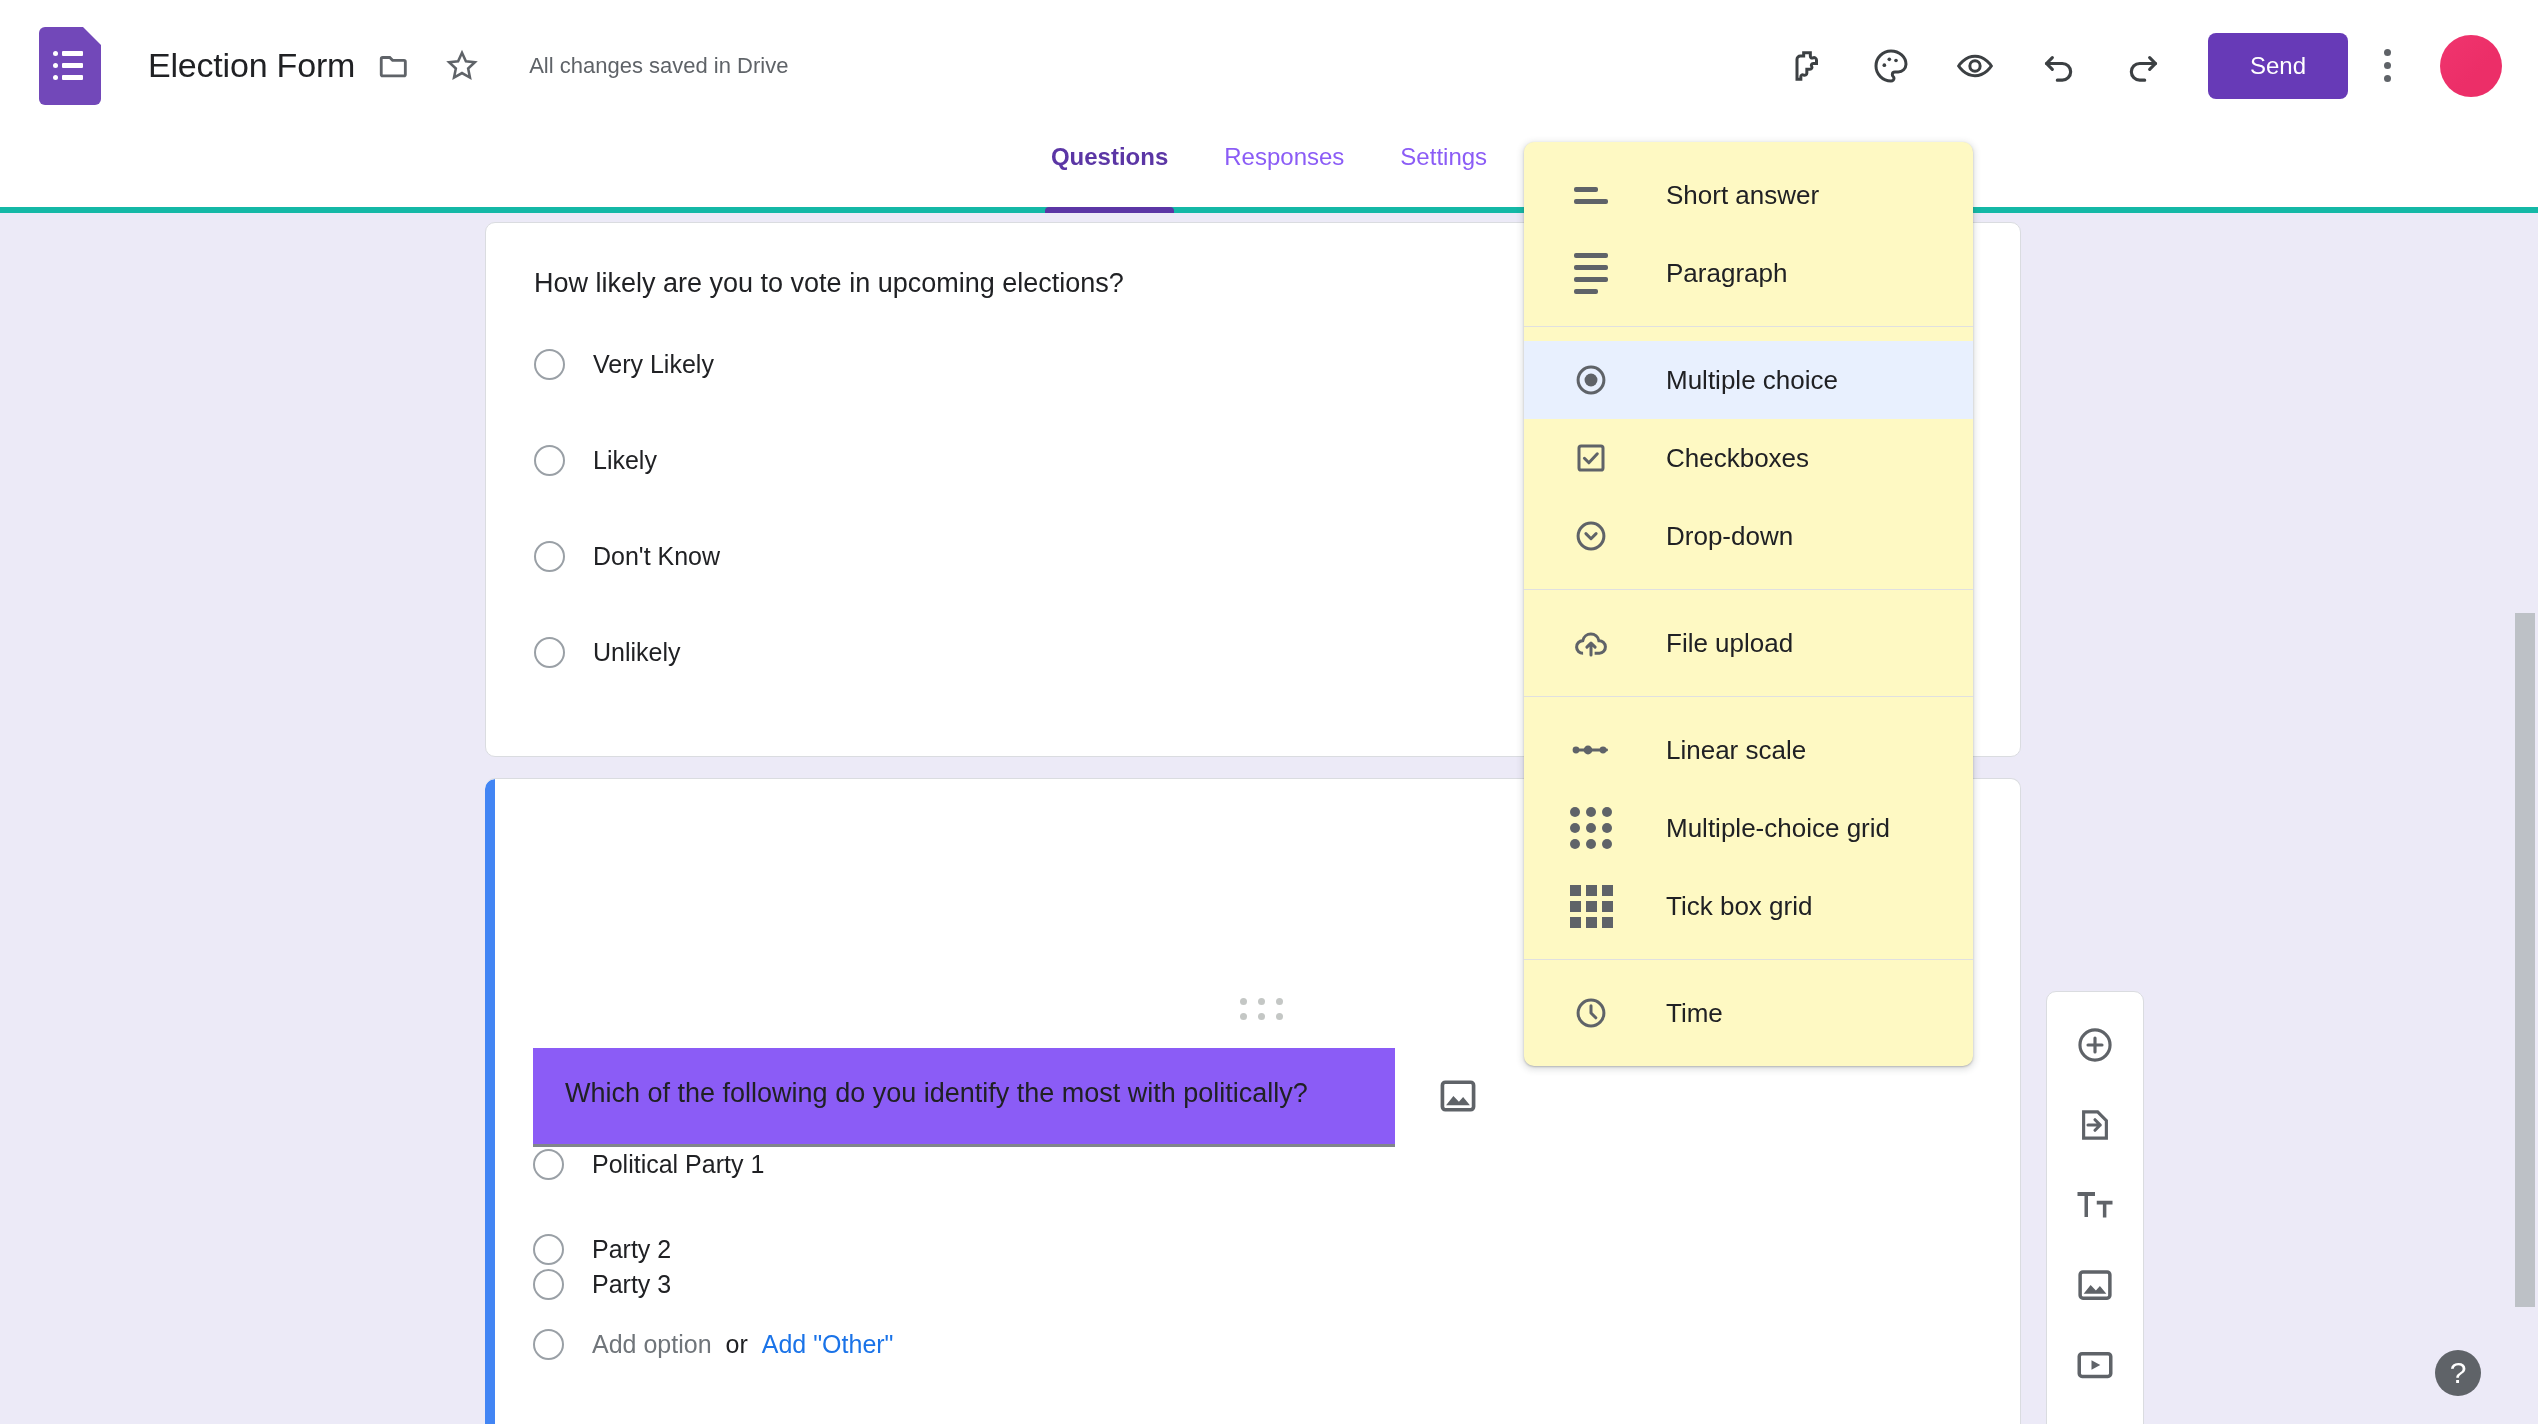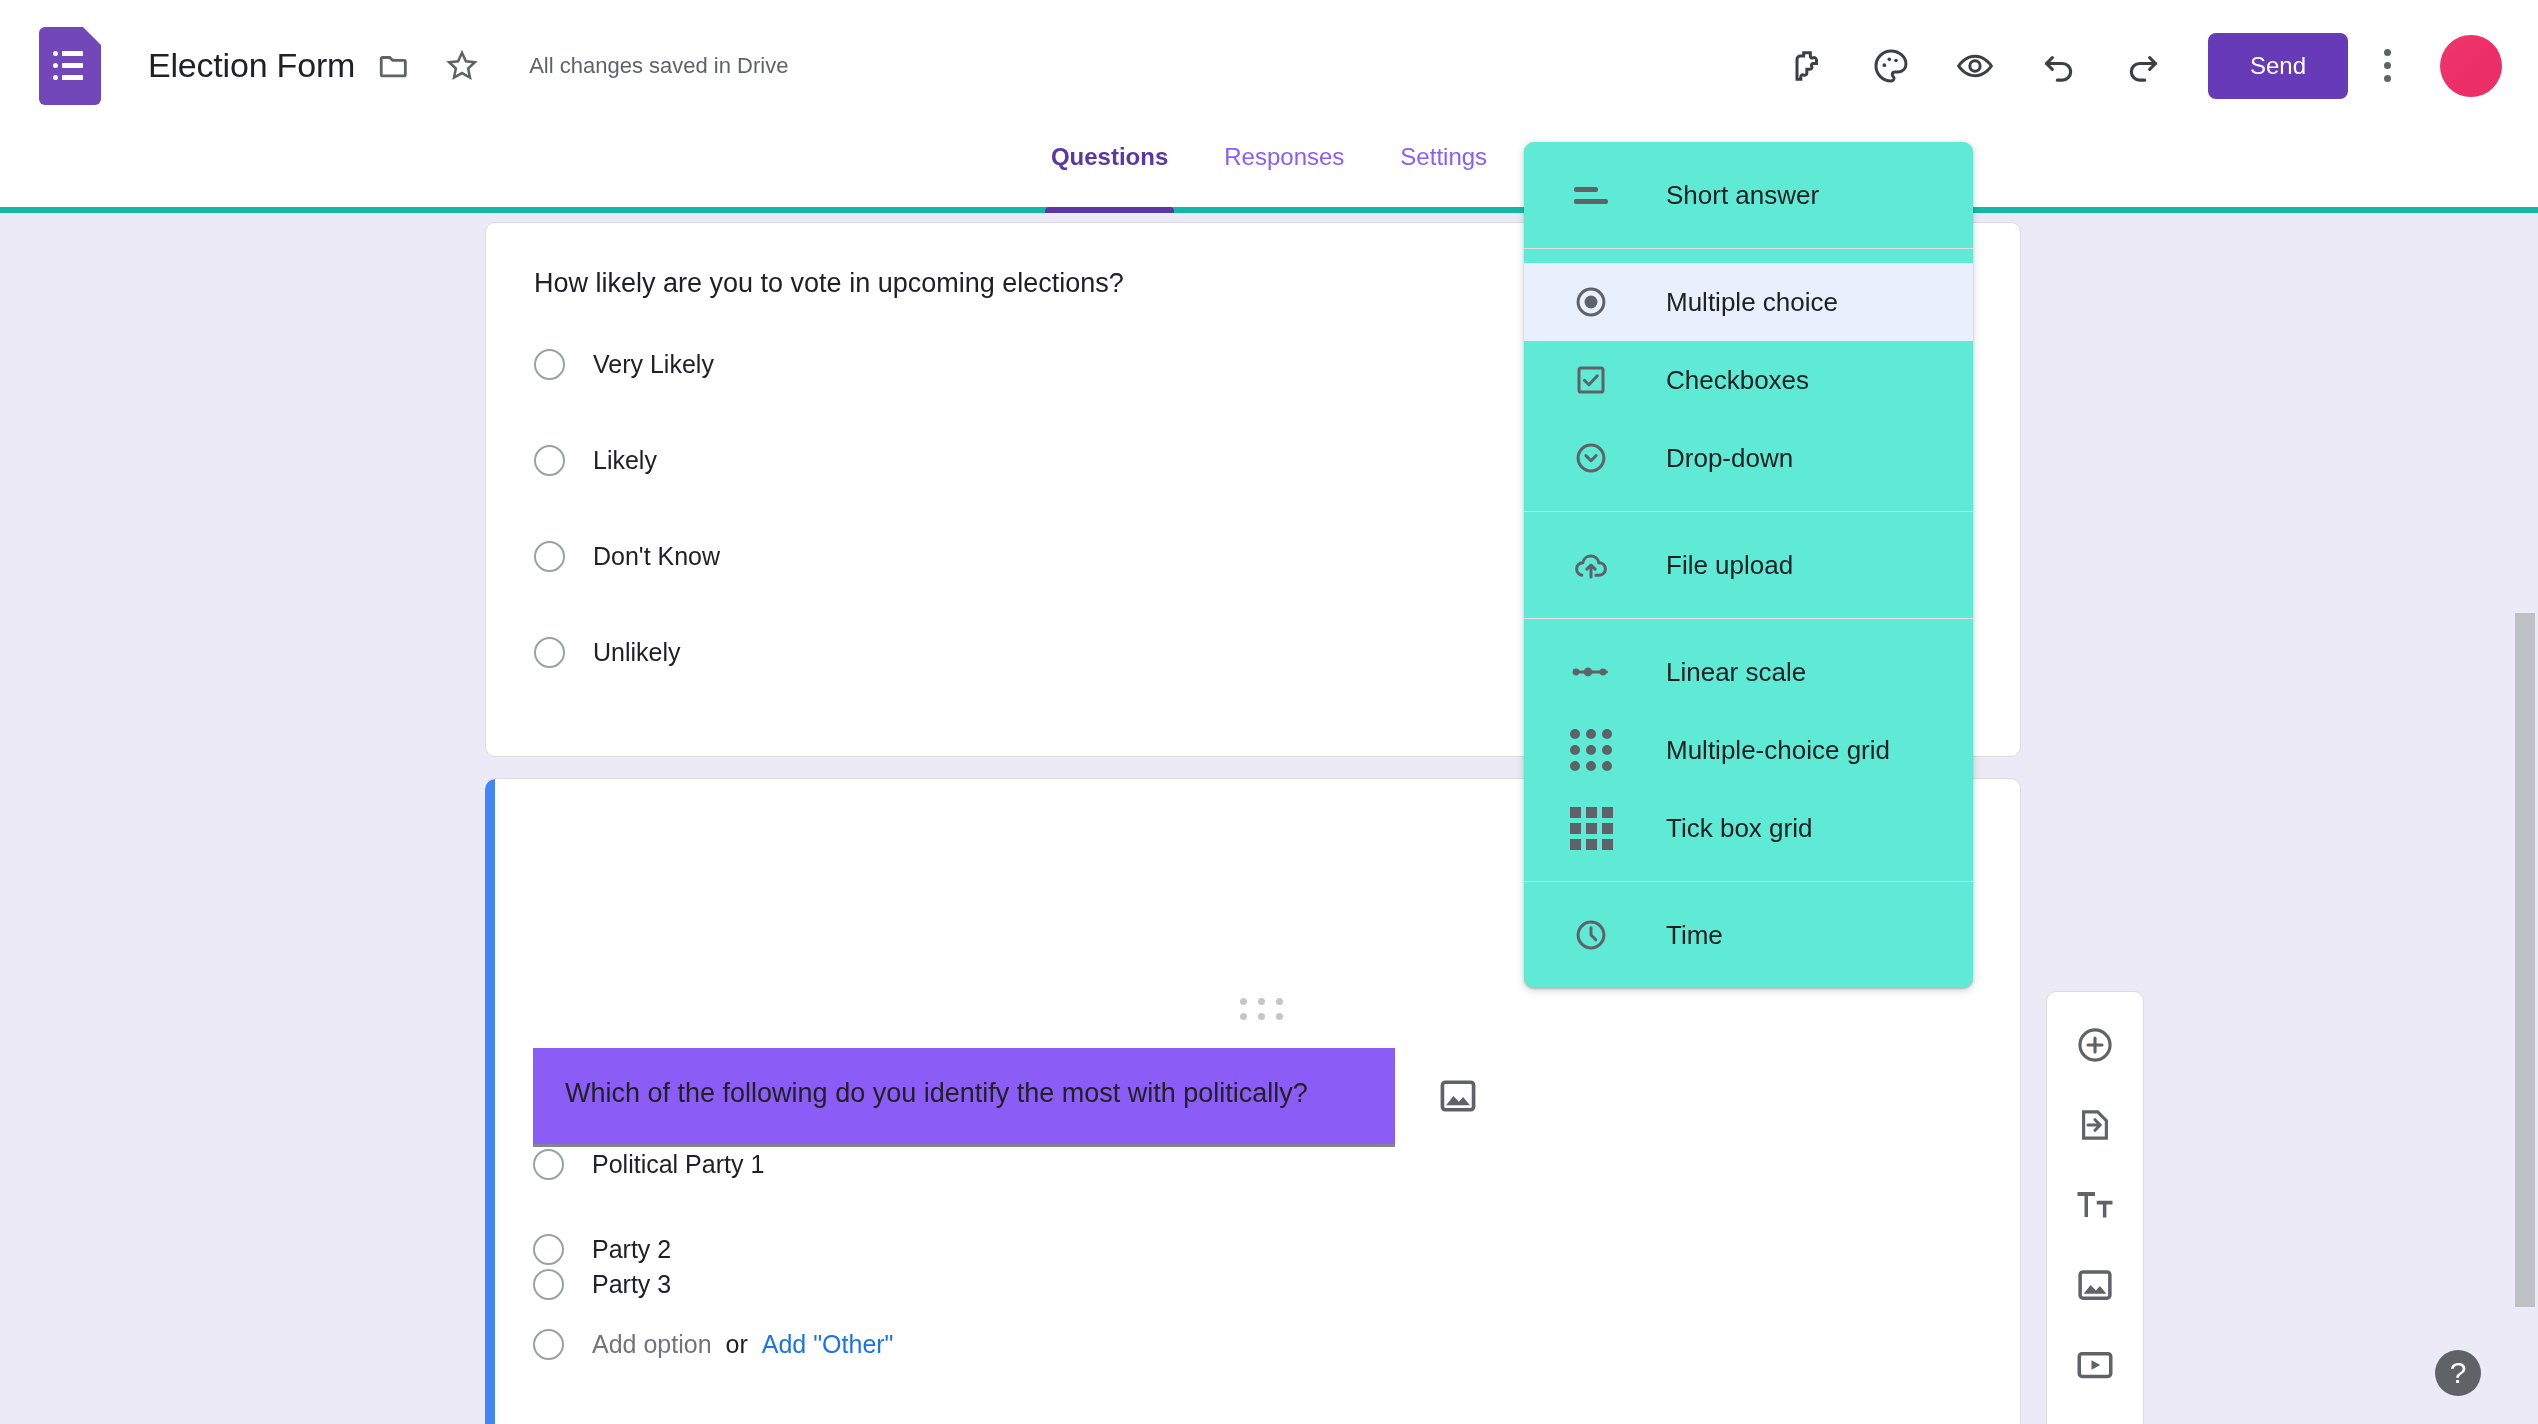--- a/index.html
+++ b/index.html
@@ -135,21 +135,21 @@
   }
   .side-btn {
     width: 62px; height: 62px;
     display: flex; align-items: center; justify-content: center;
     border-radius: 50%;
   }
   
   .menu {
     position: absolute; left: 1524px; top: 142px;
     width: 449px;
-    background: #5eead4; border-radius: 10px;
+    background: #fef9c3; border-radius: 10px;
     box-shadow: 0 2px 6px 2px rgba(60,64,67,.15), 0 1px 2px rgba(60,64,67,.3);
     padding: 14px 0 14px 0; z-index: 50;
   }
   .menu-group { padding: 0; }
   .menu-group + .menu-group { border-top: 1px solid #E0E0E0; padding-top: 14px; margin-top: 14px; }
   .menu-item {
     display: flex; align-items: center; height: 78px; padding-left: 44px;
   }
   .menu-item.selected { background: #E8F0FE; }
   .menu-item .mi-icon {
@@ -379,20 +379,31 @@
   <div class="menu-group">
     <div class="menu-item">
       <span class="mi-icon">
         <span class="shortans" style="width:34px">
           <i style="width:24px"></i>
             <i style="width:34px"></i>
         </span>
       </span>
       <span class="mi-label">Short answer</span>
     </div>
+    <div class="menu-item">
+      <span class="mi-icon">
+        <span class="para" style="width:34px">
+          <i style="width:34px"></i>
+            <i style="width:34px"></i>
+            <i style="width:34px"></i>
+            <i style="width:24px"></i>
+        </span>
+      </span>
+      <span class="mi-label">Paragraph</span>
+    </div>
   </div>
 
   <div class="menu-group">
     <div class="menu-item selected">
       <span class="mi-icon">
         <svg width="36" height="36" viewBox="0 0 24 24" fill="none" stroke="#5F6368" stroke-width="2">
           <circle cx="12" cy="12" r="8.6"></circle>
             <circle cx="12" cy="12" r="4.3" fill="#5F6368" stroke="none"></circle>
         </svg>
       </span>

